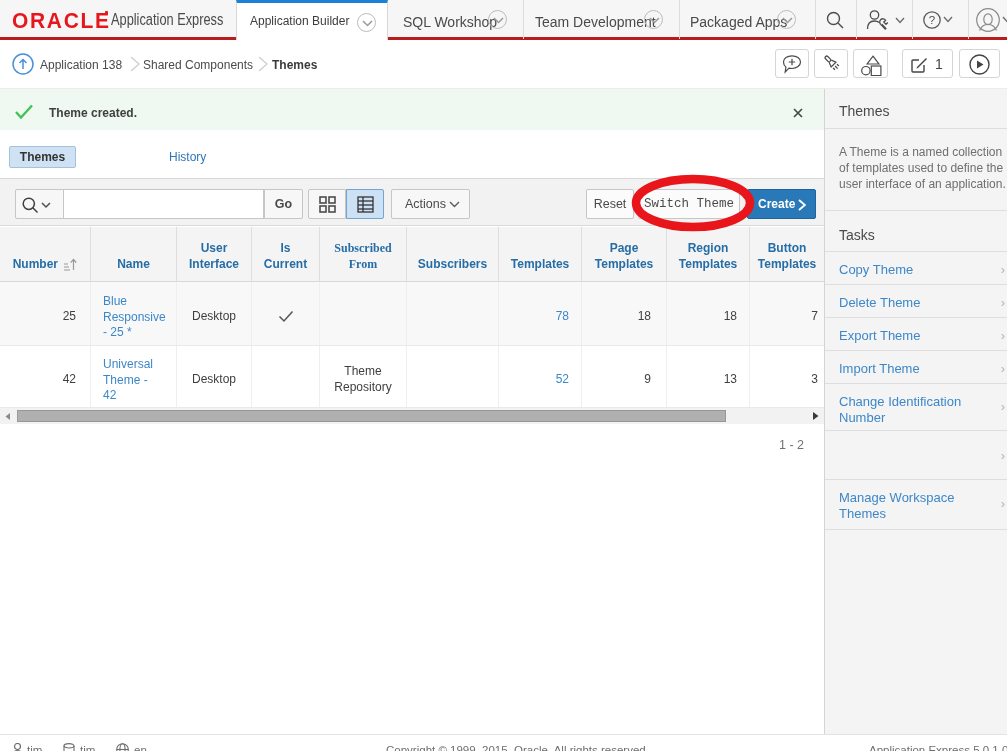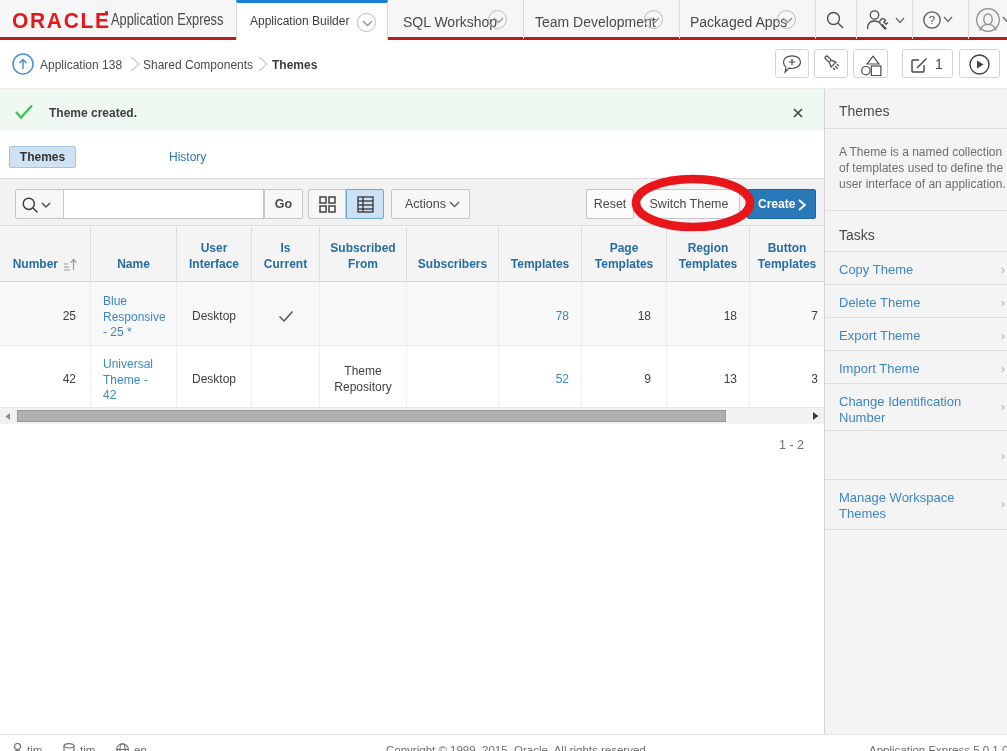--- a/index.html
+++ b/index.html
@@ -258,40 +258,40 @@
       </svg>
     </div>
 
     <div class="tbtn" style="left:391px; width:79px; background:#f7f7f7; line-height:28px; text-align:left; padding-left:13px;">Actions
       <svg style="position:absolute;left:57px;top:11px;" width="11" height="7" viewBox="0 0 11 7">
           <path d="M1 1 L5.5 5.5 L10 1" stroke="#5a5a5a" stroke-width="1.4" fill="none"></path>
         </svg>
     </div>
 
     <div class="tbtn" style="left:586px; width:48px; line-height:28px;">Reset</div>
-    <div class="tbtn" style="left:638px; width:102px; line-height:28px;">Switch Theme</div>
+    <div class="tbtn" style="left:638px; width:102px; line-height:28px;font-family:Liberation Mono, monospace;">Switch Theme</div>
     <div class="tbtn" style="left:747px; width:69px; background:#2979b8; border-color:#1d649c; color:#fff; font-weight:bold; font-size:12px; line-height:28px; text-align:left; padding-left:10px;">Create
       <svg style="position:absolute;left:50px;top:9px;" width="8" height="12" viewBox="0 0 8 12">
           <path d="M1 1 L6.8 6 L1 11" stroke="#fff" stroke-width="1.8" fill="none"></path>
         </svg>
     </div>
   </div>
 
   <div id="grid">
 
     <div class="hcell" style="left:0; width:91px;">Number&nbsp;
       <svg width="14" height="15" viewBox="0 0 14 15" style="margin-left:2px; margin-top:3px;">
         <path d="M1 13 h6 M1 10 h5 M1 7 h4" stroke="#9a9a9a" stroke-width="1.2"></path>
         <path d="M10.5 13 L10.5 3 M7.8 5.5 L10.5 2.5 L13.2 5.5" stroke="#9a9a9a" stroke-width="1.2" fill="none"></path>
       </svg>
     </div>
     <div class="hcell" style="left:91px; width:86px;">Name</div>
     <div class="hcell" style="left:177px; width:75px;">User<br>Interface</div>
     <div class="hcell" style="left:252px; width:68px;">Is<br>Current</div>
-    <div class="hcell" style="left:320px; width:87px;">Subscribed<br>From</div>
+    <div class="hcell" style="left:320px; width:87px;font-family:Liberation Serif, serif;">Subscribed<br>From</div>
     <div class="hcell" style="left:407px; width:92px;">Subscribers</div>
     <div class="hcell" style="left:499px; width:83px;">Templates</div>
     <div class="hcell" style="left:582px; width:85px;">Page<br>Templates</div>
     <div class="hcell" style="left:667px; width:83px;">Region<br>Templates</div>
     <div class="hcell" style="left:750px; width:74px; border-right:none;">Button<br>Templates</div>
     <div class="hrow-border"></div>
 
     <div class="bcell r1" style="left:0; top:56px; width:91px; height:63px; justify-content:flex-end; padding-right:14px;">25</div>
     <div class="bcell r1 namecell" style="left:91px; top:56px; width:86px; height:63px; padding-left:12px;">
         <a class="tlink">Blue<br>Responsive<br>- 25 *</a>

